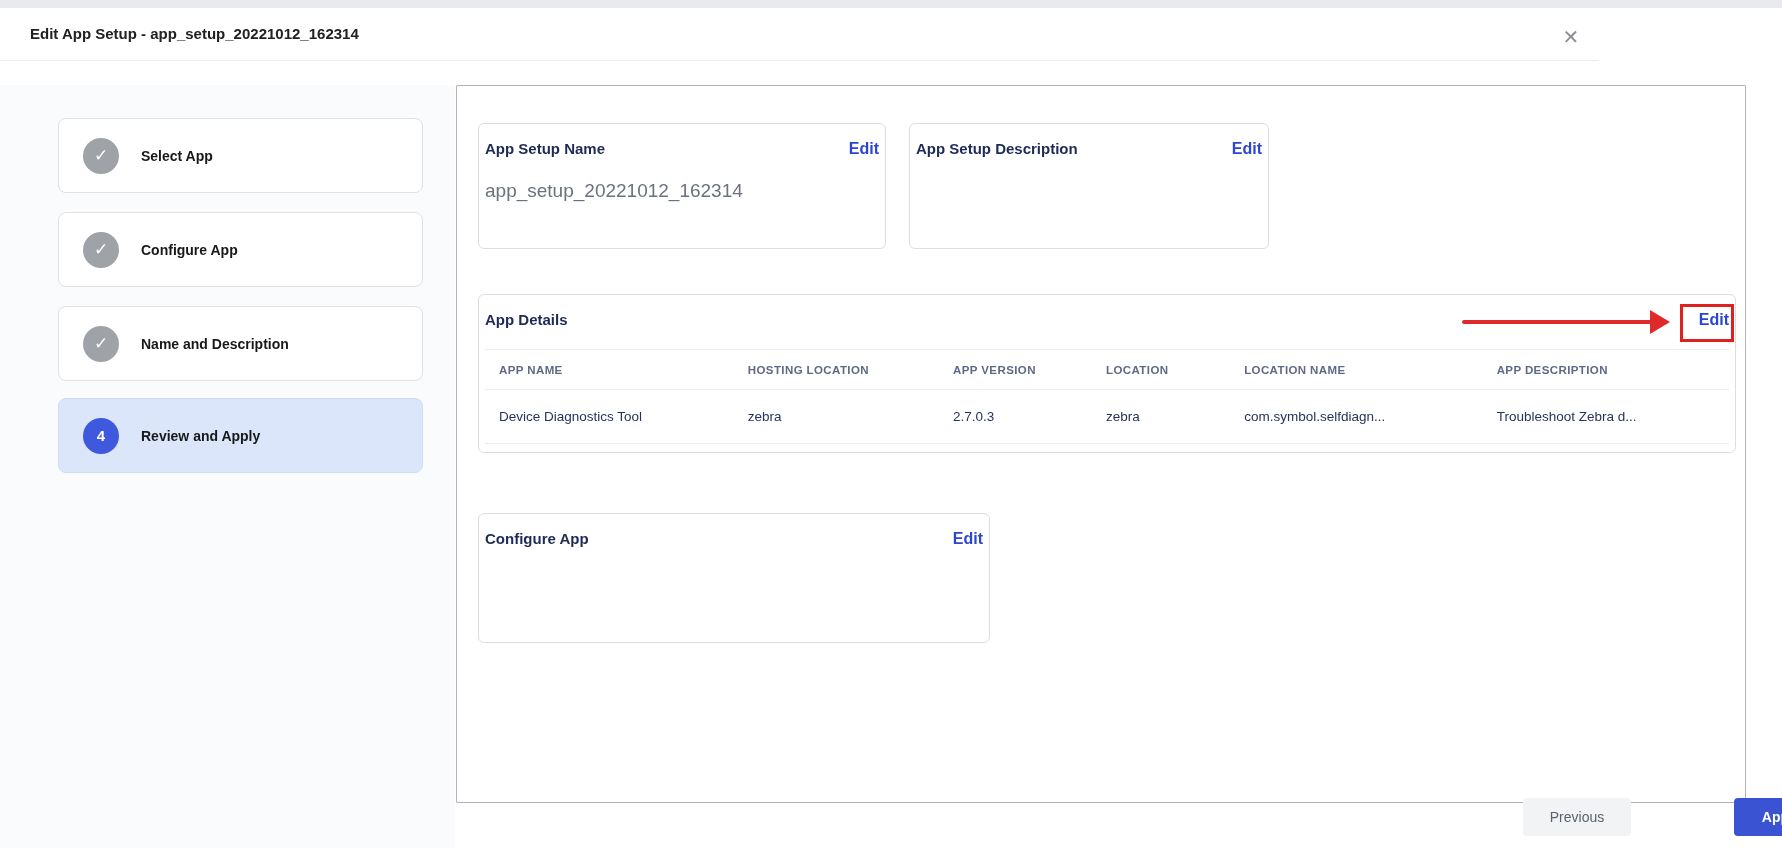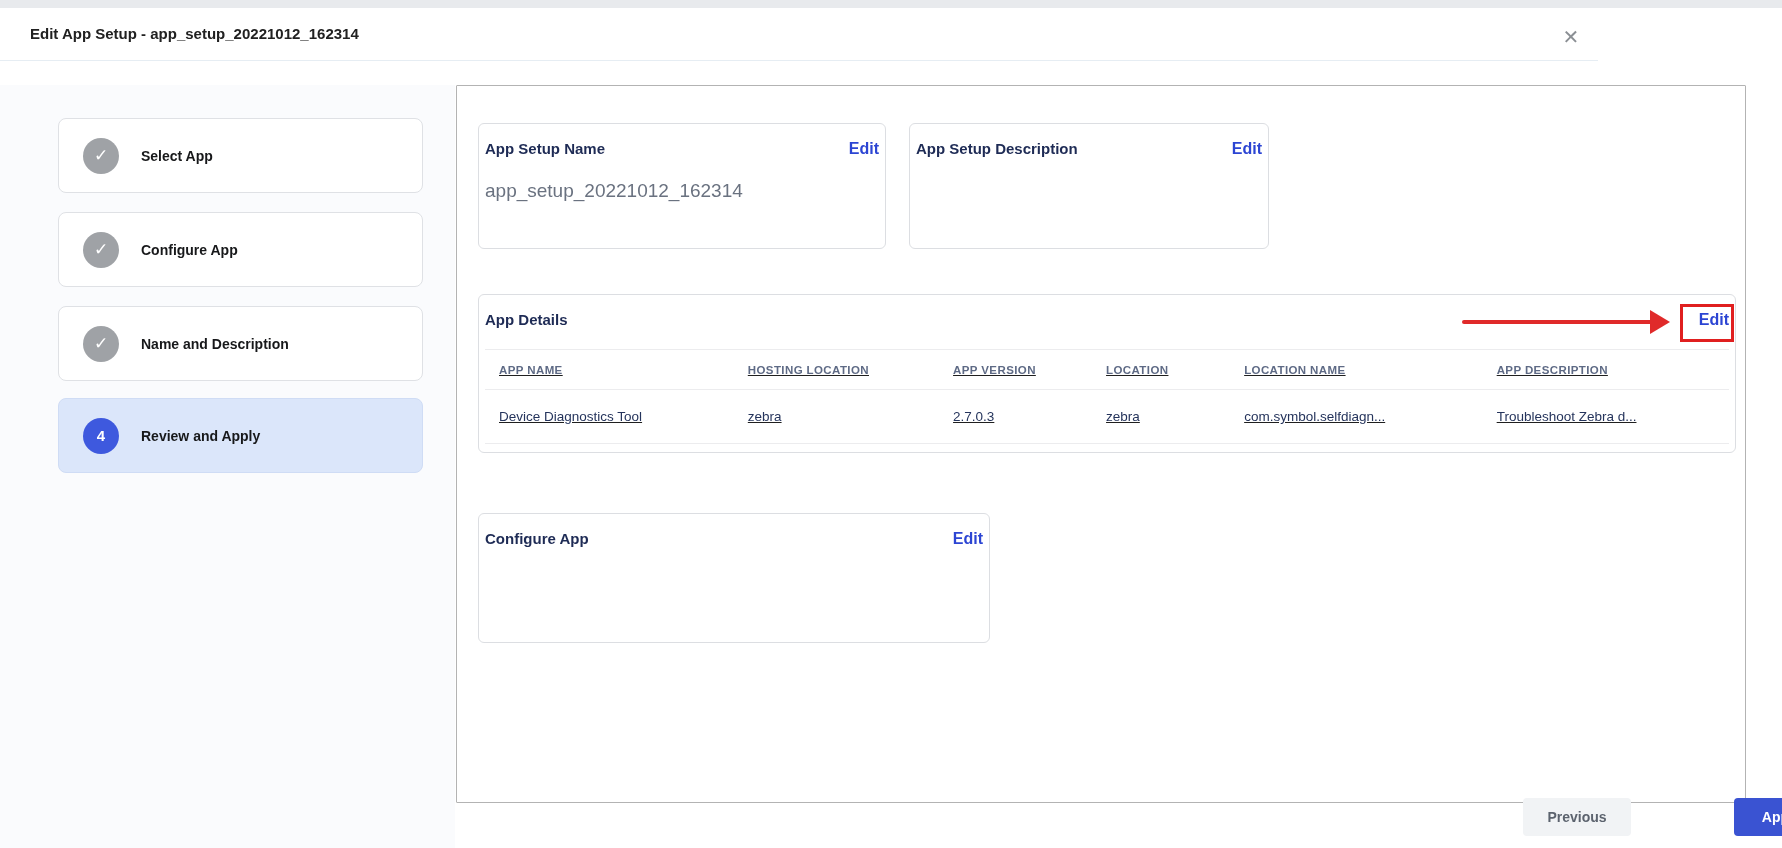--- a/index.html
+++ b/index.html
@@ -70,39 +70,39 @@
     text-decoration: none; cursor: pointer;
   }
   .card-name   { left: 21px;  top: 37px;  width: 408px; height: 126px; }
   .card-desc   { left: 452px; top: 37px;  width: 360px; height: 126px; }
   .card-value { margin-top: 22px; font-size: 19px; color: #6a7280; }
   .card-details { left: 21px; top: 188px; width: 1258px; height: 159px; margin-top: 20px; }
   .card-config  { left: 21px; top: 427px; width: 512px; height: 130px; }
   .config-value { margin-top: 20px; font-size: 14.5px; color: #424d6b; }
   
   .details-table {
-    width: 100%; margin-top: 20px; border-collapse: collapse; table-layout: fixed; text-decoration: underline;
+    width: 100%; margin-top: 20px; border-collapse: collapse; table-layout: fixed;
   }
   .details-table th {
     text-align: left; font-size: 11.5px; letter-spacing: 0.4px;
     color: #5e6a85; font-weight: bold; padding: 14px 10px 13px 14px;
     border-top: 1px solid #ececee; border-bottom: 1px solid #ececee;
   }
   .details-table td {
     font-size: 13.5px; color: #25345c; padding: 19px 10px 19px 14px;
     border-bottom: 1px solid #ececee;
     white-space: nowrap; overflow: hidden;
   }
   .col-appname { width: 20%; } .col-host { width: 16.5%; } .col-ver { width: 12.3%; }
   .col-dev { width: 11.1%; } .col-pkg { width: 20.3%; } .col-descr { width: 19.8%; }
   
   .btn-previous {
     position: absolute; left: 1523px; top: 798px; width: 108px; height: 38px;
     background: #f1f3f5; color: #5c636e; border: none; border-radius: 4px;
-    font-size: 14px; font-weight: bold; cursor: pointer;
+    font-size: 14px; font-weight: normal; cursor: pointer;
     font-family: "Liberation Sans", sans-serif;
   }
   .btn-apply {
     position: absolute; left: 1734px; top: 798px; width: 128px; height: 38px;
     background: #3a53d2; color: #ffffff; border: none; border-radius: 4px;
     font-size: 14px; font-weight: bold; cursor: pointer;
     font-family: "Liberation Sans", sans-serif;
   }
   
   .annot-line {

